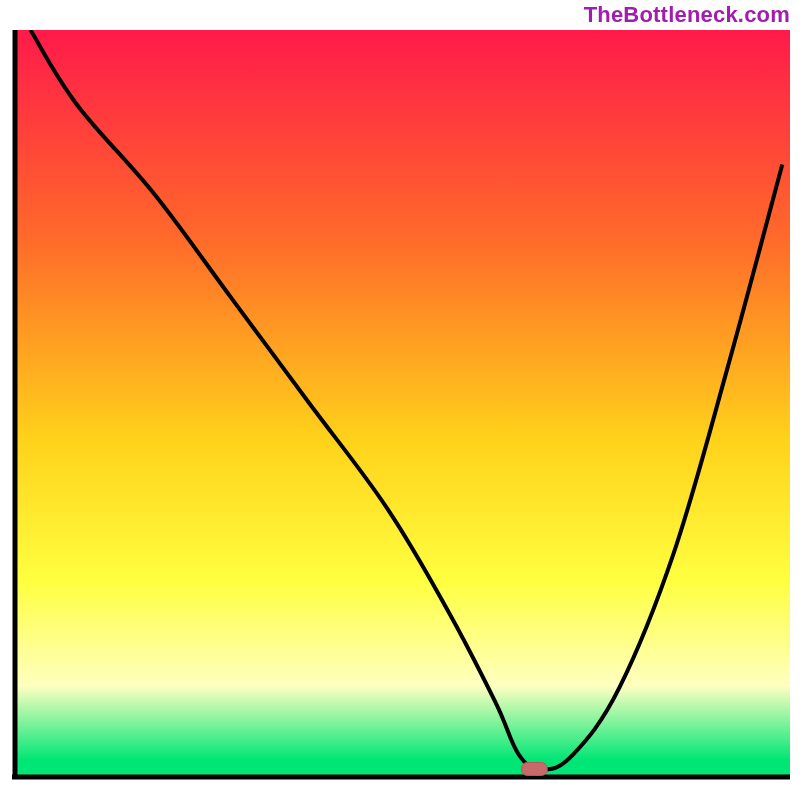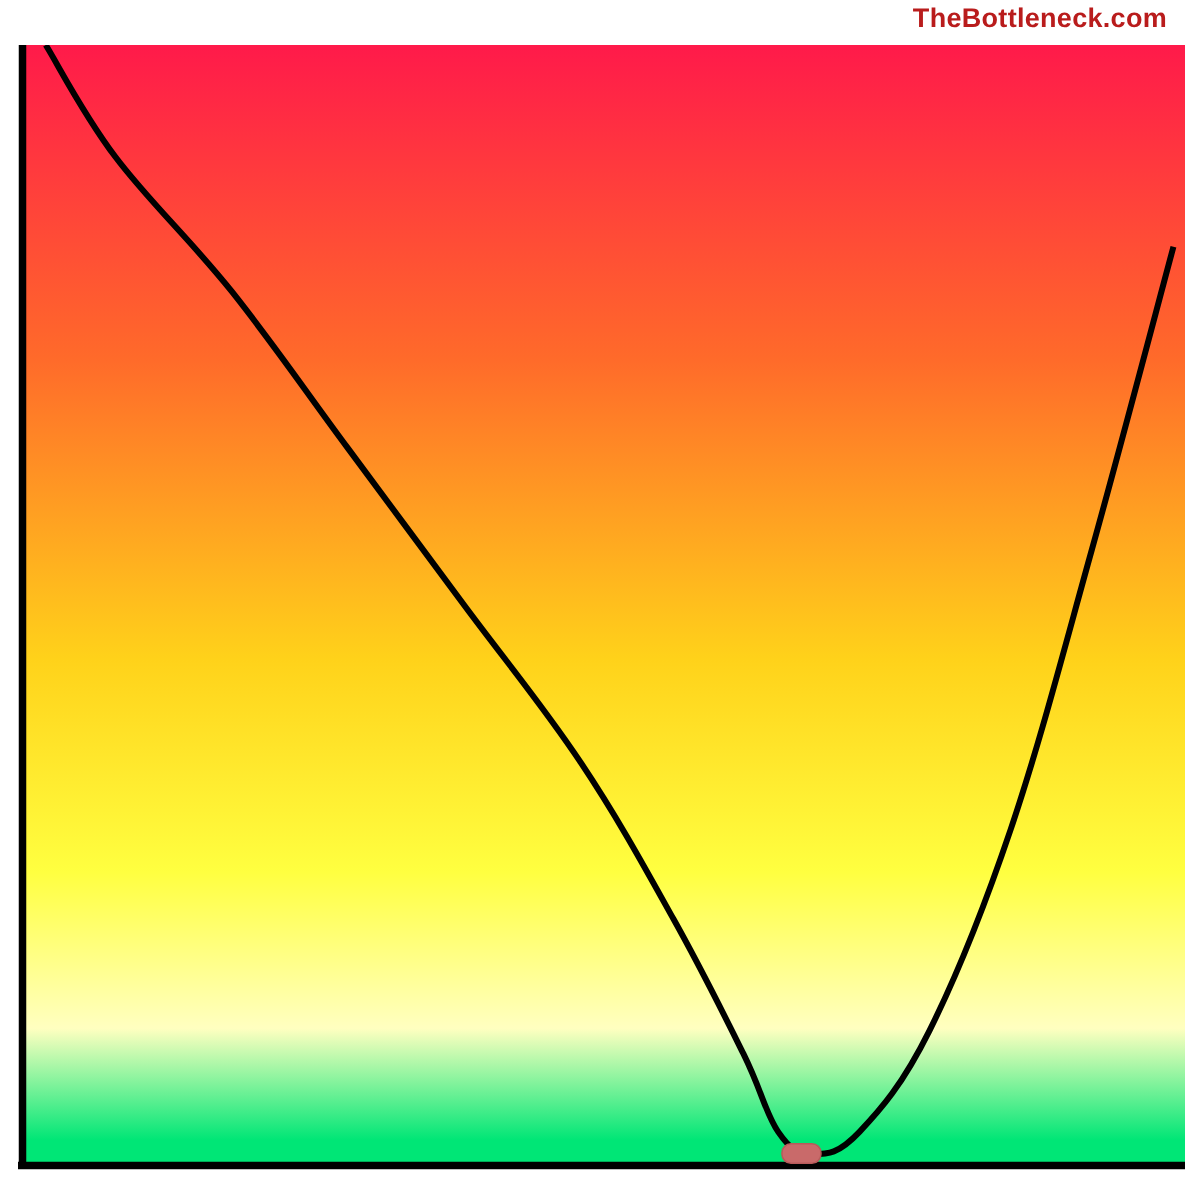--- a/index.html
+++ b/index.html
@@ -11,24 +11,24 @@
     font-family: Arial, Helvetica, sans-serif;
   }
   .chart-container {
     position: relative;
     width: 800px;
     height: 800px;
   }
   .watermark {
     position: absolute;
     top: 2px;
-    right: 22px;
-    font-size: 18px;
+    right: 10px;
+    font-size: 22px;
     font-weight: 600;
-    color: #b91c1c;
+    color: #a21caf;
     letter-spacing: 0.2px;
     z-index: 10;
   }
   svg.plot {
     position: absolute;
     top: 0;
     left: 0;
     width: 800px;
     height: 800px;
   }

